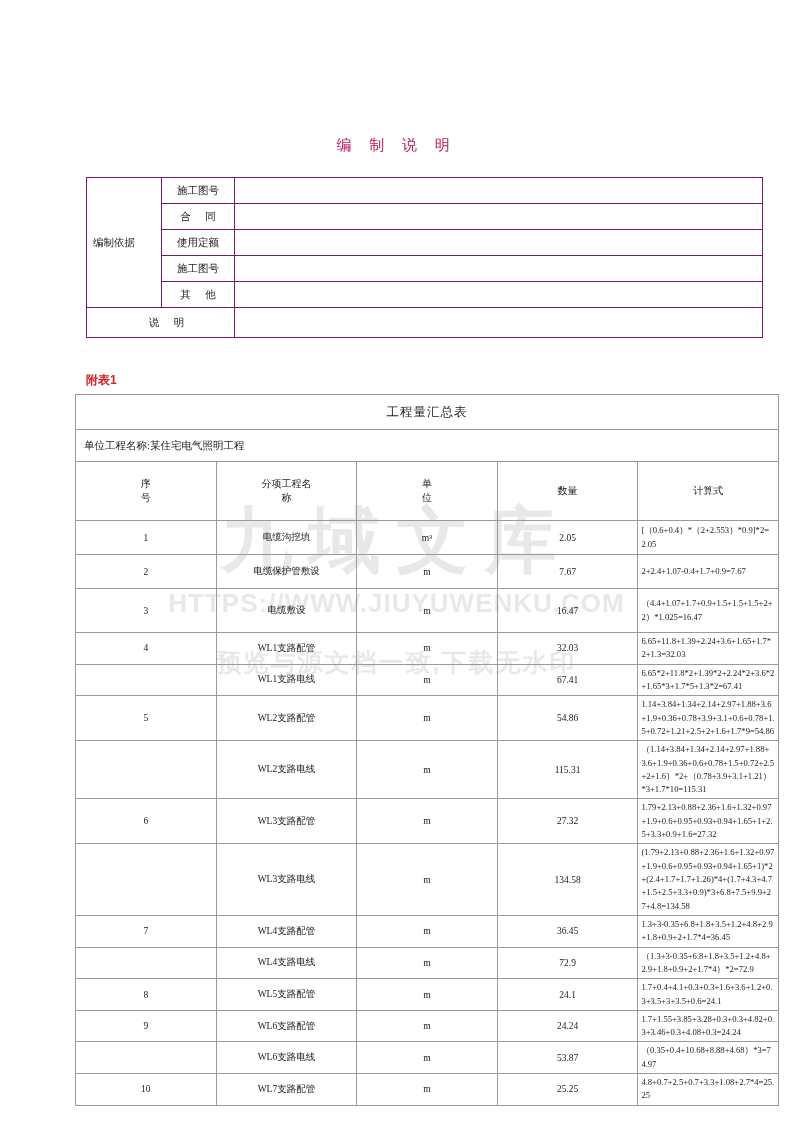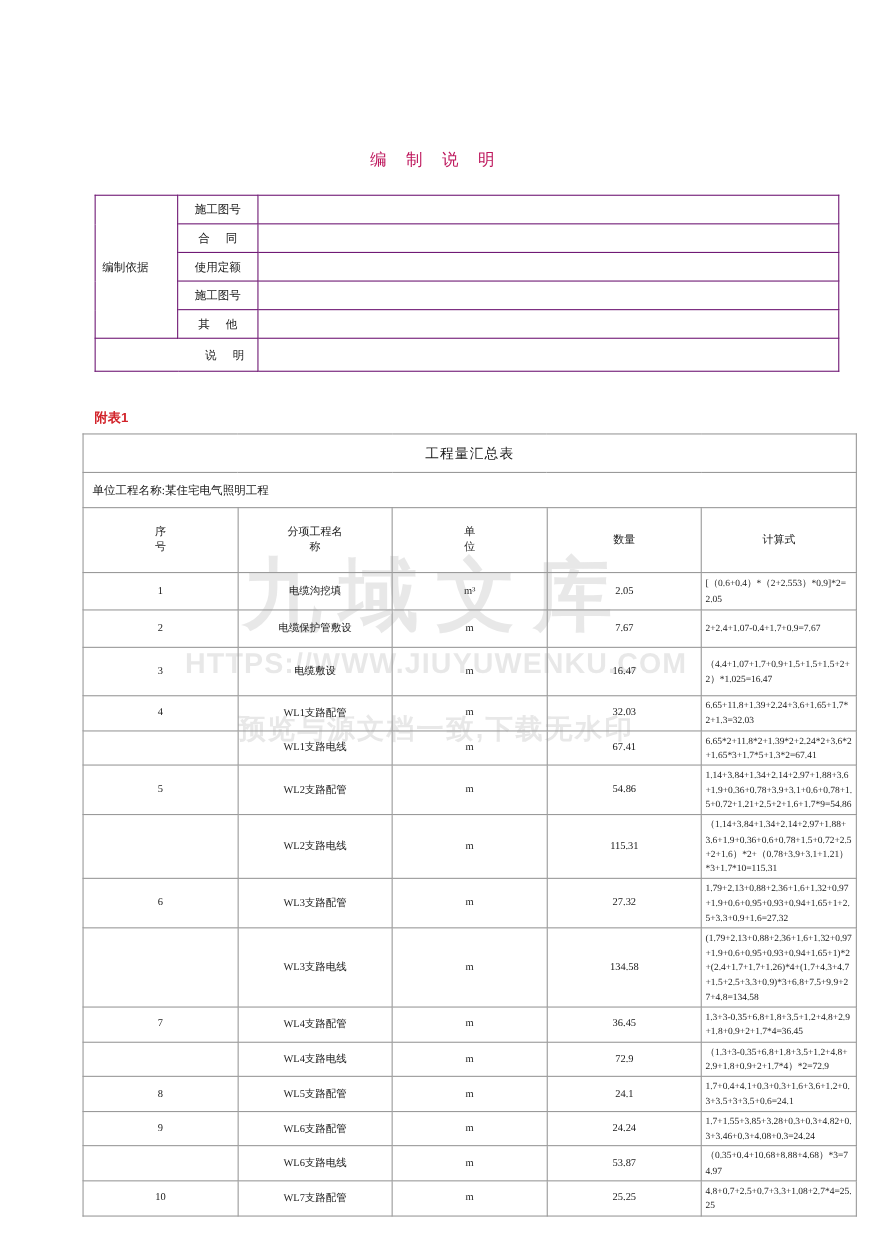--- a/index.html
+++ b/index.html
@@ -118,21 +118,21 @@
     letter-spacing: 0px;
   }
   .tbl-basis td.lbl-item.sp {
     letter-spacing: 6px;
     text-indent: 6px;
   }
   .tbl-basis td.blank {
     width: 515px;
   }
   .tbl-basis td.note-cell {
-    text-align: right;
+    text-align: center;
     padding-left: 24px;
     letter-spacing: 6px;
     height: 29px;
   }
 
   
   .attach-label {
     position: absolute;
     left: 86px;
     top: 372px;

